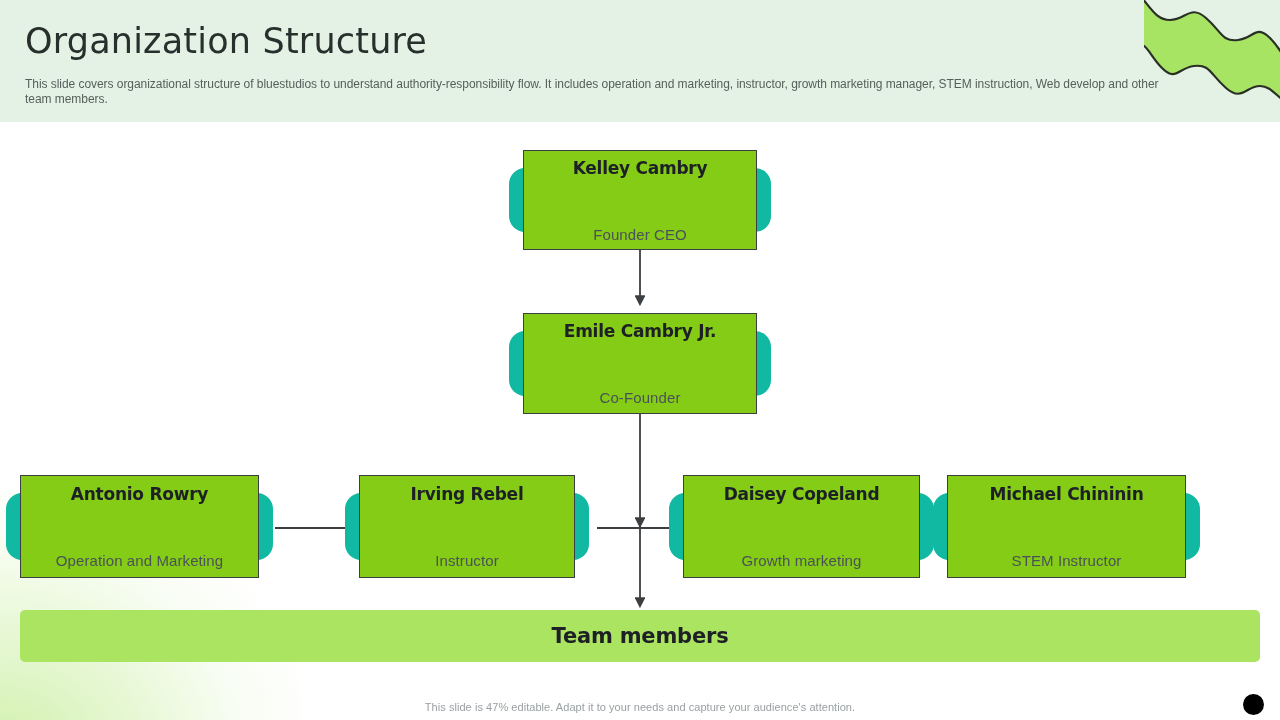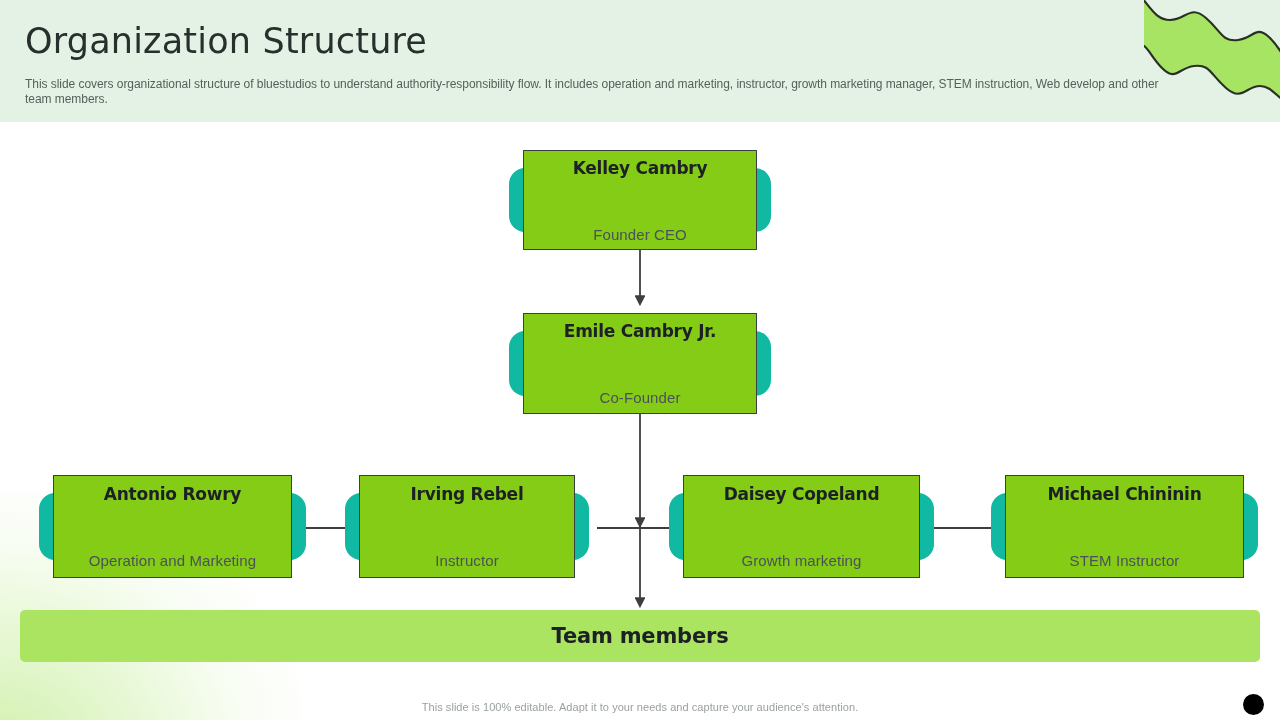--- a/index.html
+++ b/index.html
@@ -233,21 +233,21 @@
   </div>
 
   <div class="node" style="left:523px; top:191px; width:234px; height:101px;">
     <div class="accent"></div>
     <div class="card">
       <div class="name">Emile Cambry Jr.</div>
       <div class="role">Co-Founder</div>
     </div>
   </div>
 
-  <div class="node" style="left:53px; top:353px; width:239px; height:103px;padding-left:40px;">
+  <div class="node" style="left:20px; top:353px; width:239px; height:103px;padding-left:40px;">
     <div class="accent"></div>
     <div class="card">
       <div class="name">Antonio Rowry</div>
       <div class="role">Operation and Marketing</div>
     </div>
   </div>
 
   <div class="node" style="left:359px; top:353px; width:216px; height:103px;">
     <div class="accent"></div>
     <div class="card">
@@ -257,28 +257,28 @@
   </div>
 
   <div class="node" style="left:683px; top:353px; width:237px; height:103px;">
     <div class="accent"></div>
     <div class="card">
       <div class="name">Daisey Copeland</div>
       <div class="role">Growth marketing</div>
     </div>
   </div>
 
-  <div class="node" style="left:1005px; top:353px; width:239px; height:103px;">
+  <div class="node" style="left:947px; top:353px; width:239px; height:103px;">
     <div class="accent"></div>
     <div class="card">
       <div class="name">Michael Chininin</div>
       <div class="role">STEM Instructor</div>
     </div>
   </div>
 
 </div>
 
 <div class="team-bar">
   <div class="label">Team members</div>
 </div>
 
-<div class="footer-note">This slide is 100% editable. Adapt it to your needs and capture your audience's attention.</div>
+<div class="footer-note">This slide is 47% editable. Adapt it to your needs and capture your audience's attention.</div>
 <div class="cursor-dot"></div>
 
 </body></html>

